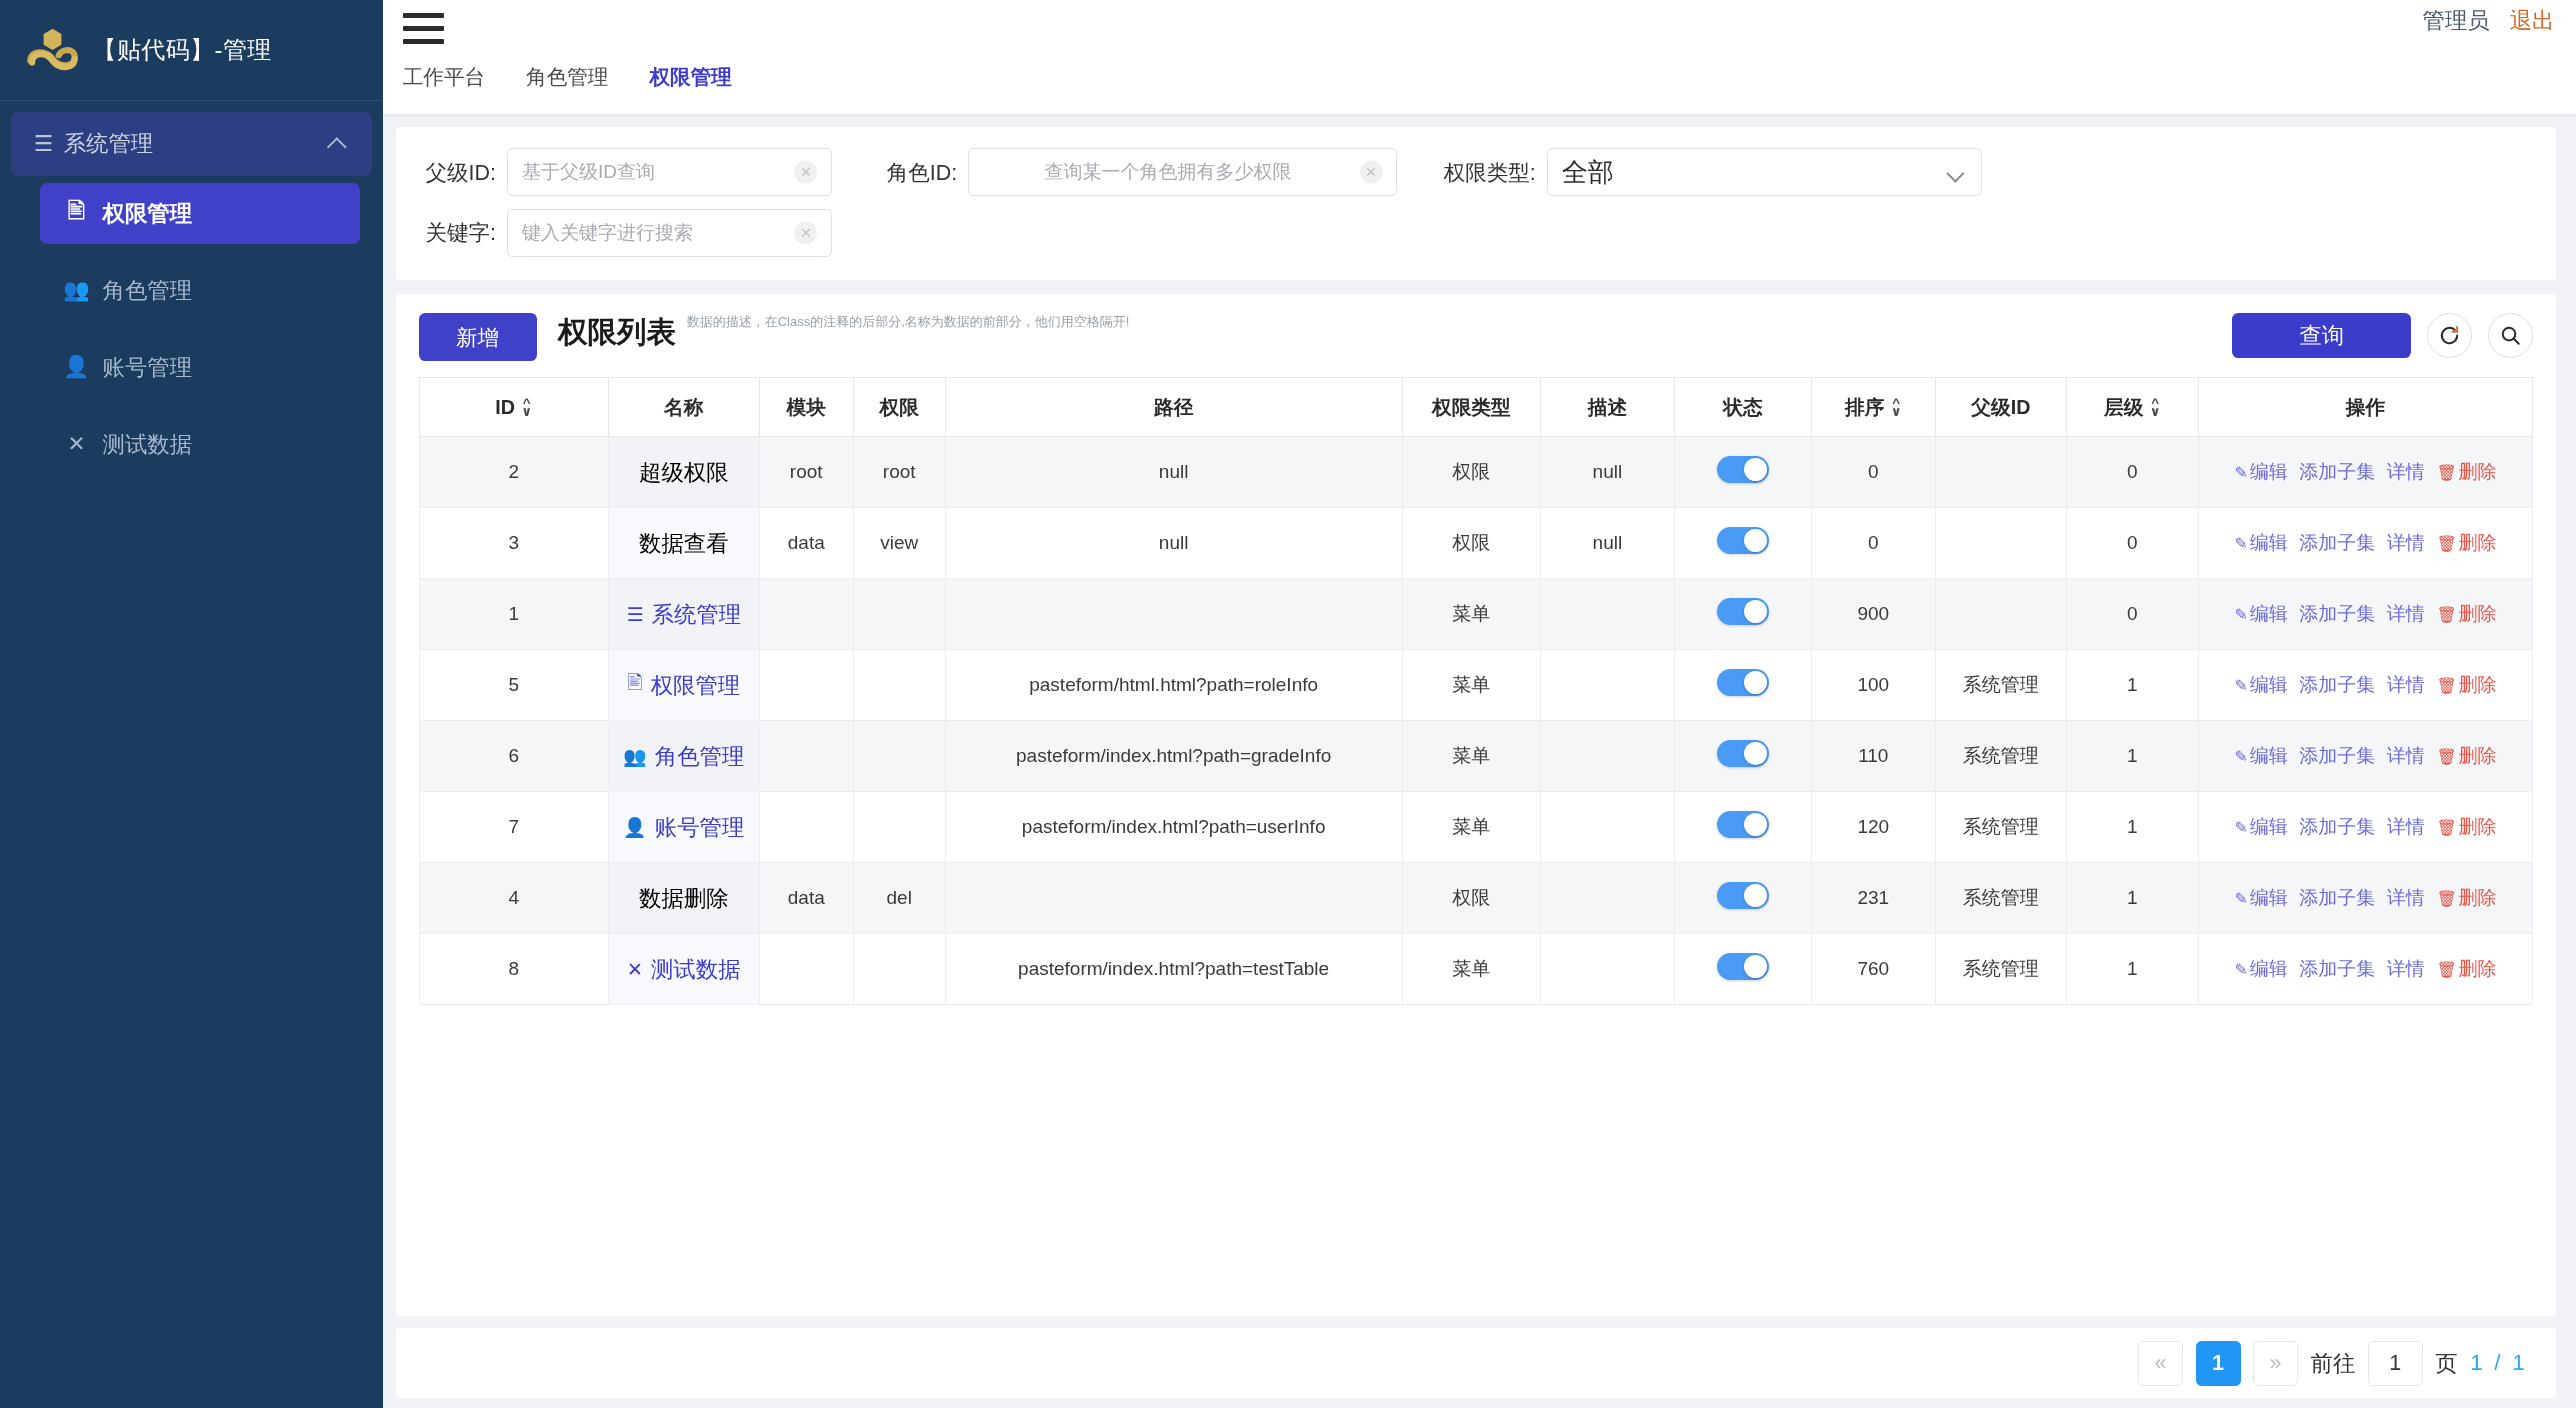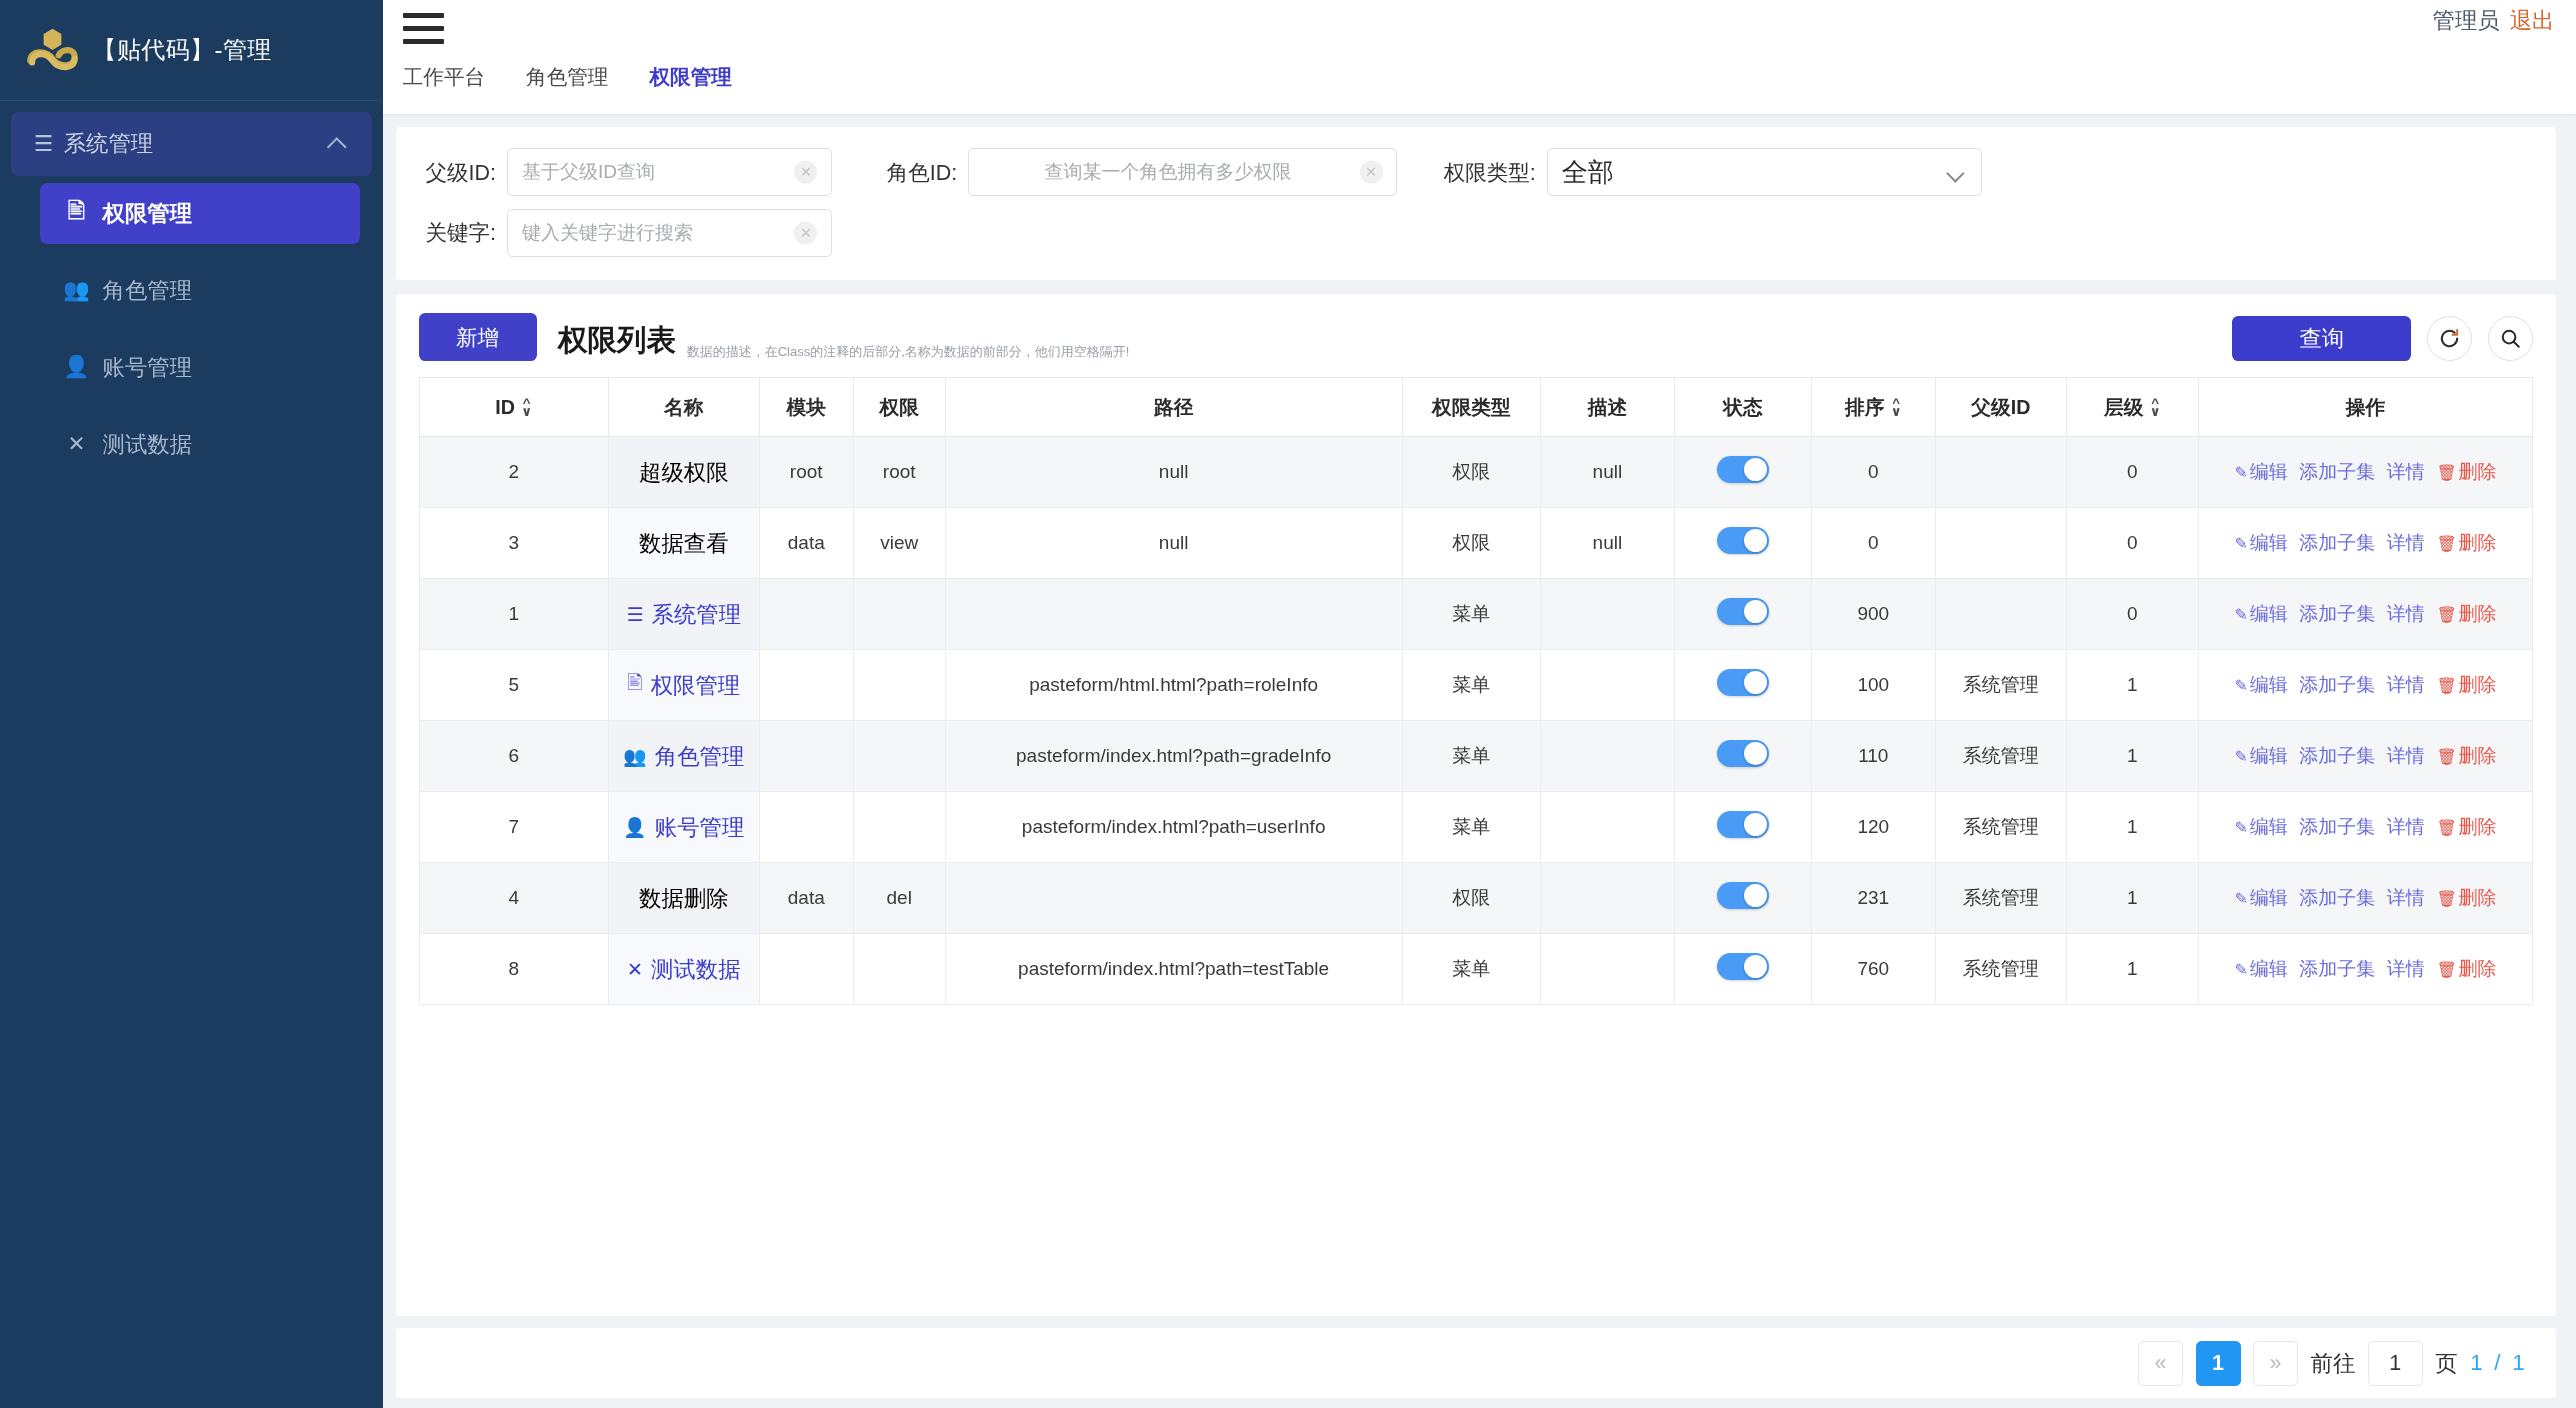--- a/index.html
+++ b/index.html
@@ -75,21 +75,21 @@
     z-index: 5;
   }
   .hamburger {
     position: absolute; left: 19.7px; top: 12.5px;
     width: 41px; height: 32px;
     display: flex; flex-direction: column; justify-content: space-between;
   }
   .hamburger span { display: block; height: 5.4px; background: #2b2b2b; border-radius: 0.9px; }
   .user-area {
     position: absolute; right: 21.5px; top: 5.4px;
-    display: flex; align-items: center; gap: 10px;
+    display: flex; align-items: center; gap: 20px;
     font-size: 22.4px;
   }
   .user-name { color: #4a5a6a; }
   .logout { color: #d4682a; }
   .tabs {
     position: absolute; left: 19.7px; top: 63px;
     display: flex; gap: 41px; font-size: 20.6px;
   }
   .tab { color: #4a4a4a; }
   .tab.active { color: #3b3bcc; font-weight: bold; }
@@ -154,21 +154,21 @@
 
   
   .table-card {
     background: #ffffff; border-radius: 4.5px;
     flex: 1; min-height: 0;
     padding: 19.7px 23px 0 23px;
     display: flex; flex-direction: column;
     overflow: hidden;
   }
   .tbl-toolbar {
-    display: flex; align-items: flex-end;
+    display: flex; align-items: flex-start;
     padding: 0 0 16px 0;
   }
   .btn-add {
     background: #4040c8; color: #fff;
     border: none; border-radius: 6.3px;
     width: 118px; height: 48px;
     font-size: 21.5px; font-family: "Liberation Sans", sans-serif;
   }
   .tbl-title {
     font-size: 29.5px; font-weight: bold; color: #1a1a1a;

